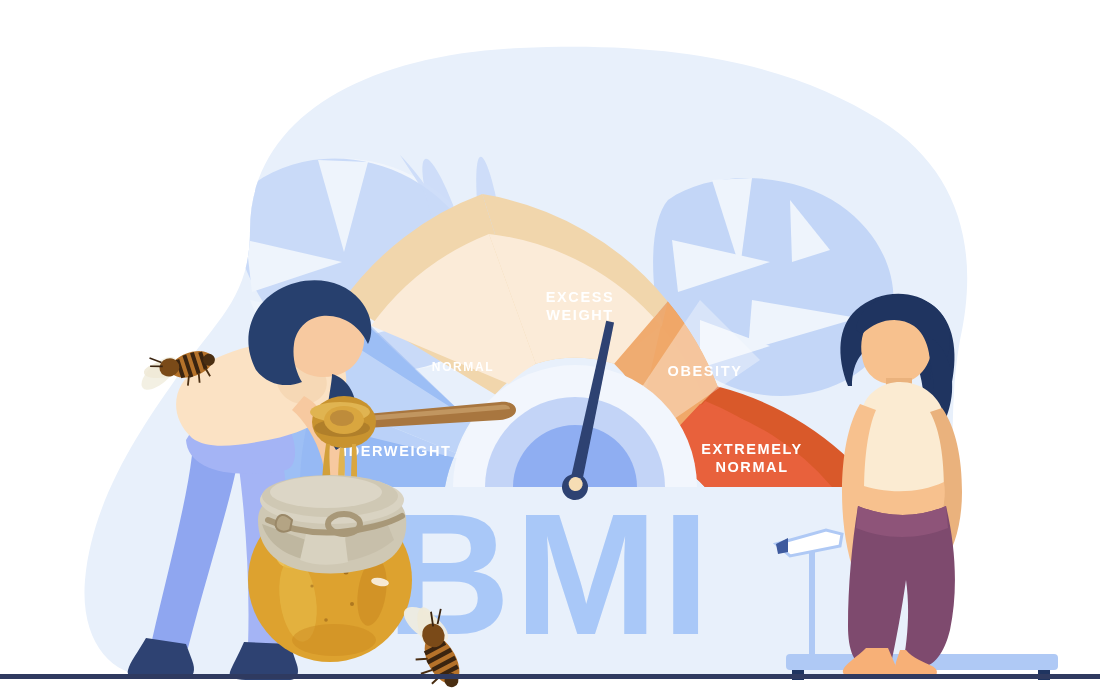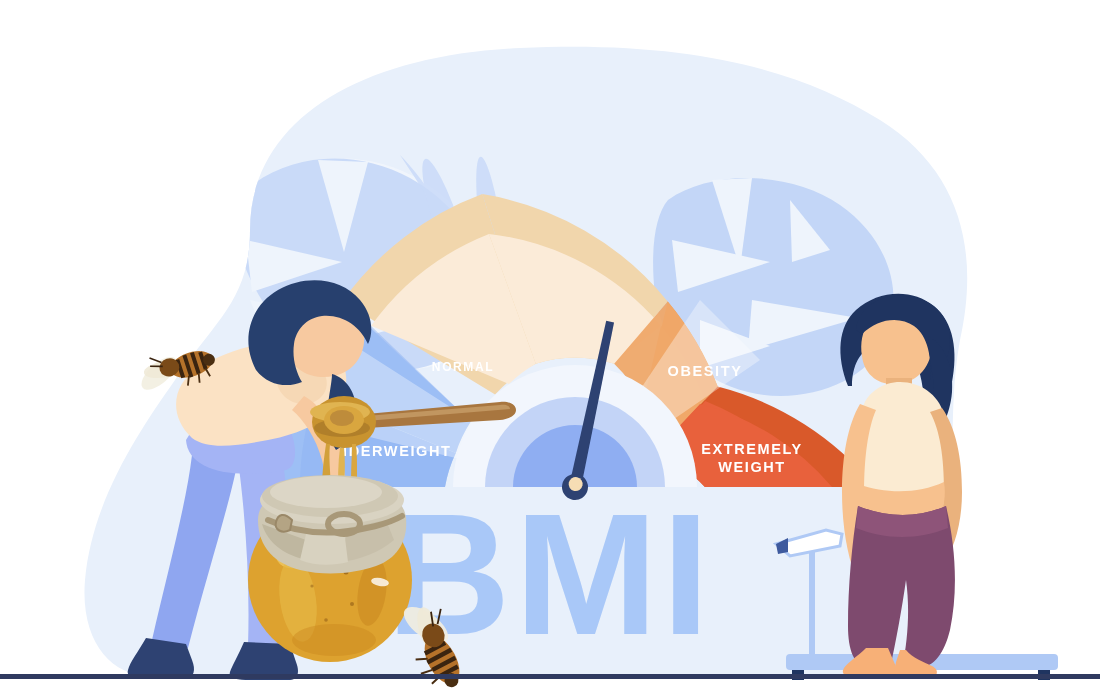--- a/index.html
+++ b/index.html
@@ -160,23 +160,25 @@
 
     <g transform="rotate(12 575 487)">
       <path d="M 569,487 L 571,318 L 579,318 L 581,487 Z" fill="#2E4272"></path>
       <circle cx="575" cy="487" r="13" fill="#2E4272"></circle>
       <circle cx="575" cy="484" r="7" fill="#F6DDB4"></circle>
     </g>
   </svg>
 
   <div class="gauge-label" id="label-underweight">UNDERWEIGHT</div>
   <div class="gauge-label" id="label-normal">NORMAL</div>
+  <div class="gauge-label" id="label-excess">EXCESS
+WEIGHT</div>
   <div class="gauge-label" id="label-obesity">OBESITY</div>
   <div class="gauge-label" id="label-extreme">EXTREMELY
-WEIGHT</div>
+NORMAL</div>
 
   <div class="bmi-word">BMI</div>
 
   <svg class="layer" viewBox="0 0 1100 690">
 
     <g>
 
       <path d="M192,455 C186,505 168,570 152,640 L188,648 C206,578 226,516 236,470 Z" fill="#8FA6F0"></path>
 
       <path d="M146,638 C138,652 130,662 128,670 C126,676 132,678 146,678 L186,678 C194,678 196,670 192,660 L186,644 Z" fill="#2E4272"></path>

